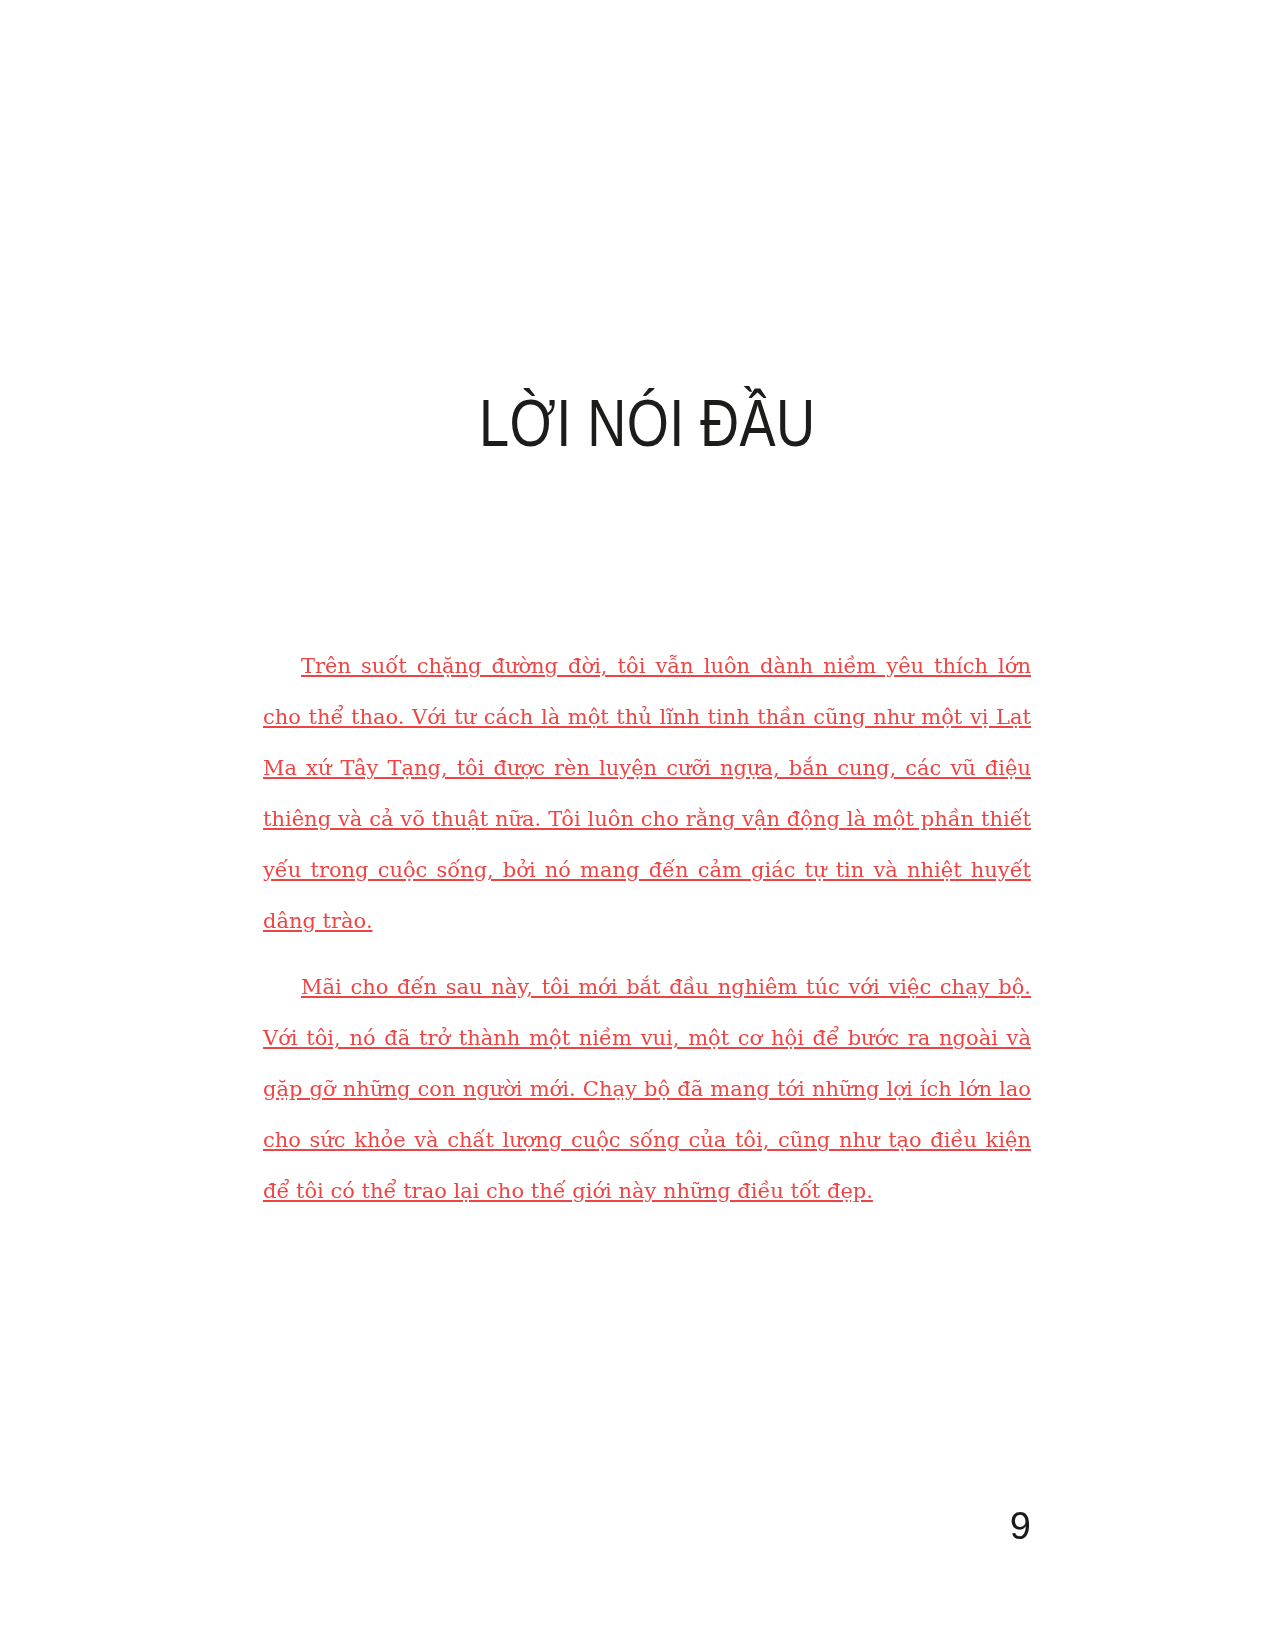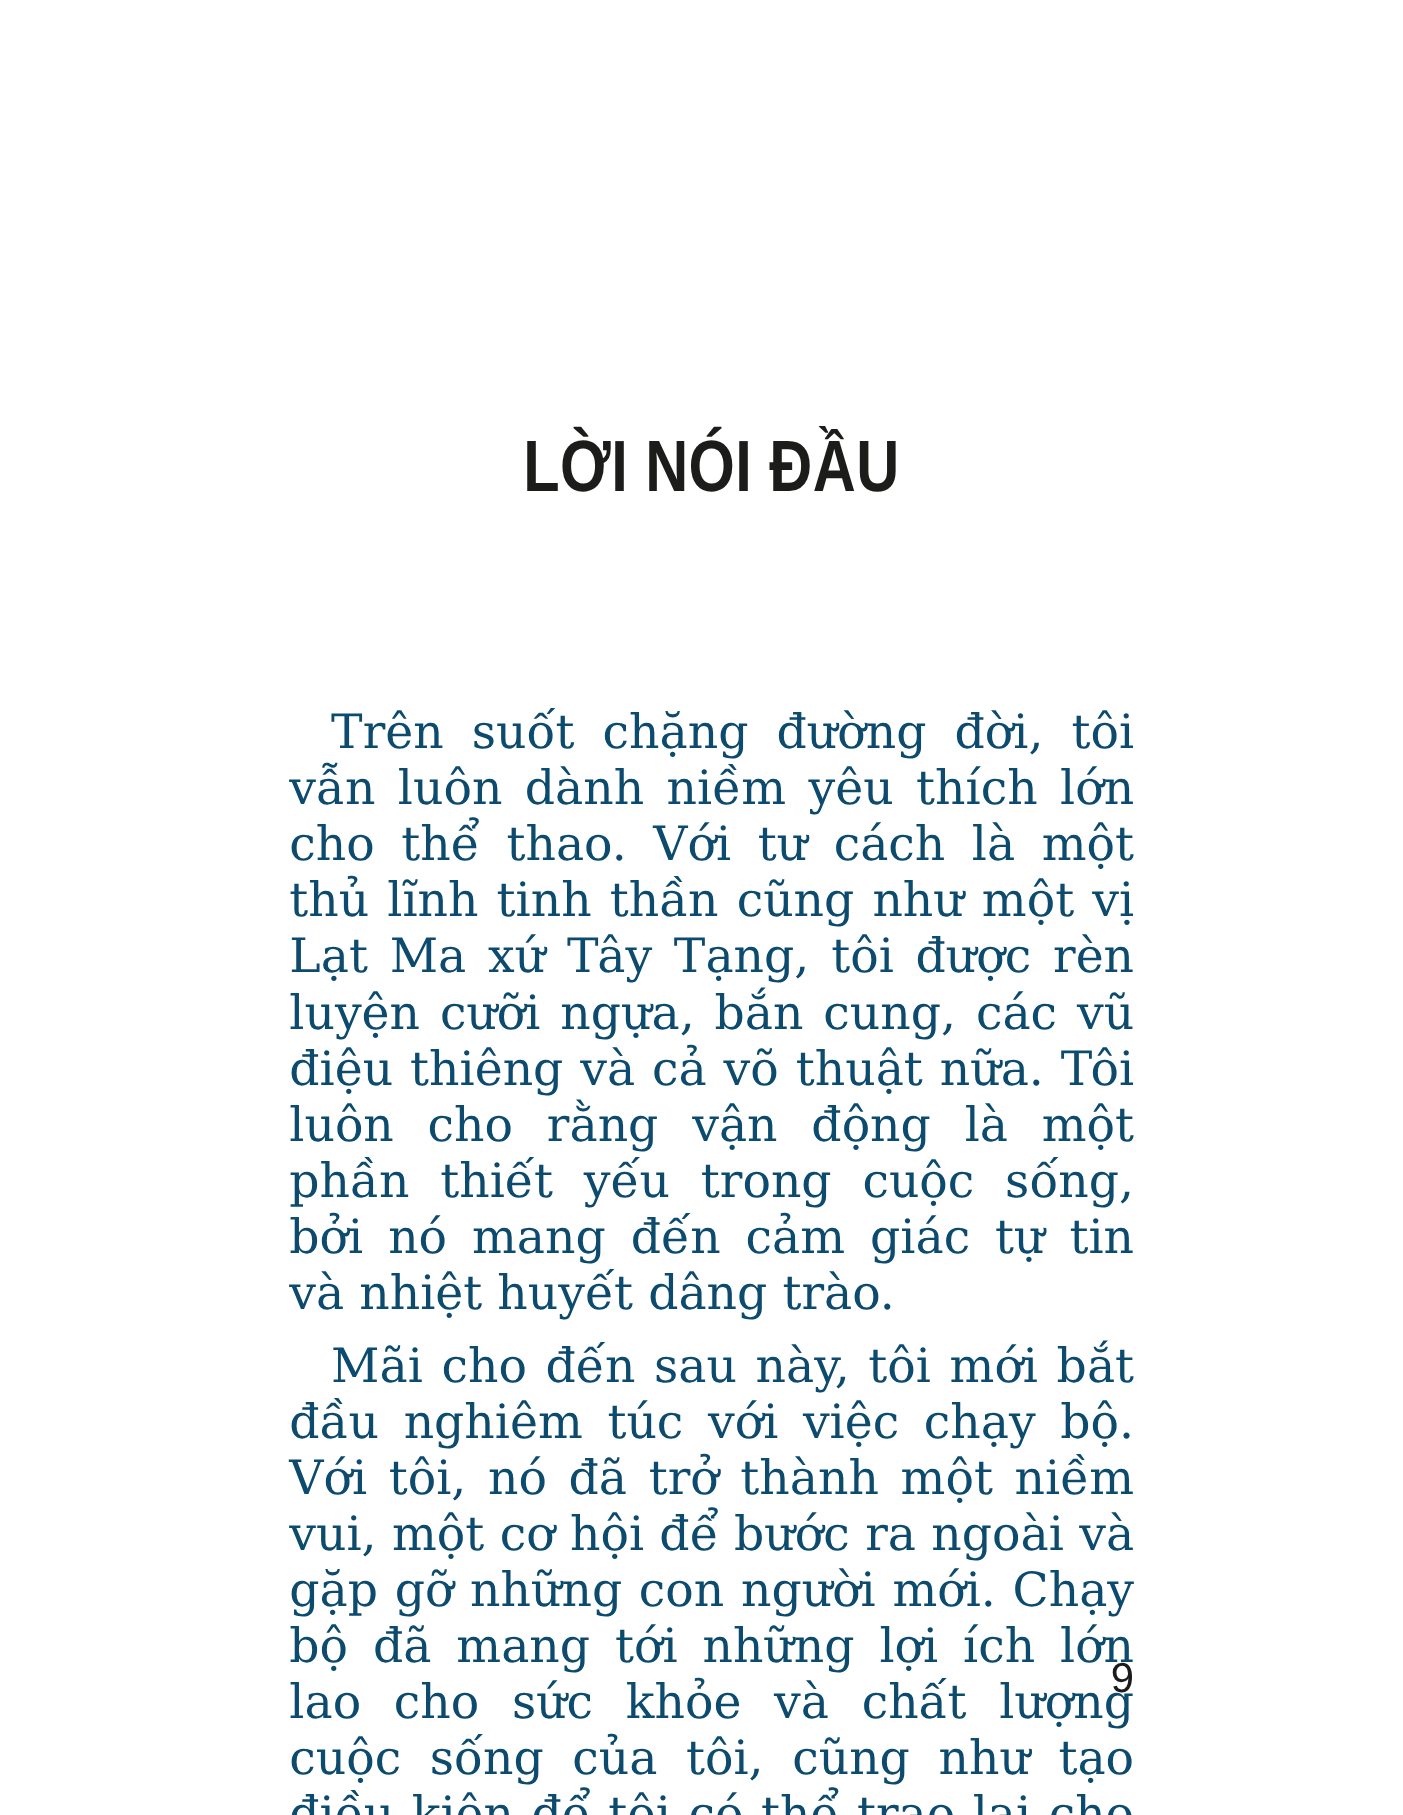--- a/index.html
+++ b/index.html
@@ -16,45 +16,46 @@
     font-family: "DejaVu Serif", serif;
     overflow: hidden;
   }
   .chapter-title {
     position: absolute;
     top: 346px;
     left: 263px;
     width: 768px;
     text-align: center;
     font-family: "Liberation Sans", sans-serif;
-    font-weight: bold;
+    font-weight: normal;
     font-size: 66px;
     line-height: 1.0;
     color: #1c1c1a;
     white-space: nowrap;
   }
   .chapter-title .squeeze {
     display: inline-block;
     transform: scaleX(0.82);
     transform-origin: 50% 50%;
     letter-spacing: 0.5px;
   }
   .body-text {
     position: absolute;
     top: 641px;
     left: 263px;
     width: 768px;
   }
   .body-text p {
     margin: 0 0 15px 0;
-    font-size: 43px;
+    font-size: 21px;
     line-height: 51px;
     text-align: justify;
     text-indent: 38px;
-    color: #0c4a6e;
+    color: #ef4444;
+    text-decoration: underline;
   }
   .page-number {
     position: absolute;
     top: 1506px;
     left: 263px;
     width: 768px;
     text-align: right;
     font-family: "Liberation Sans", sans-serif;
     font-size: 38px;
     line-height: 1.1;

